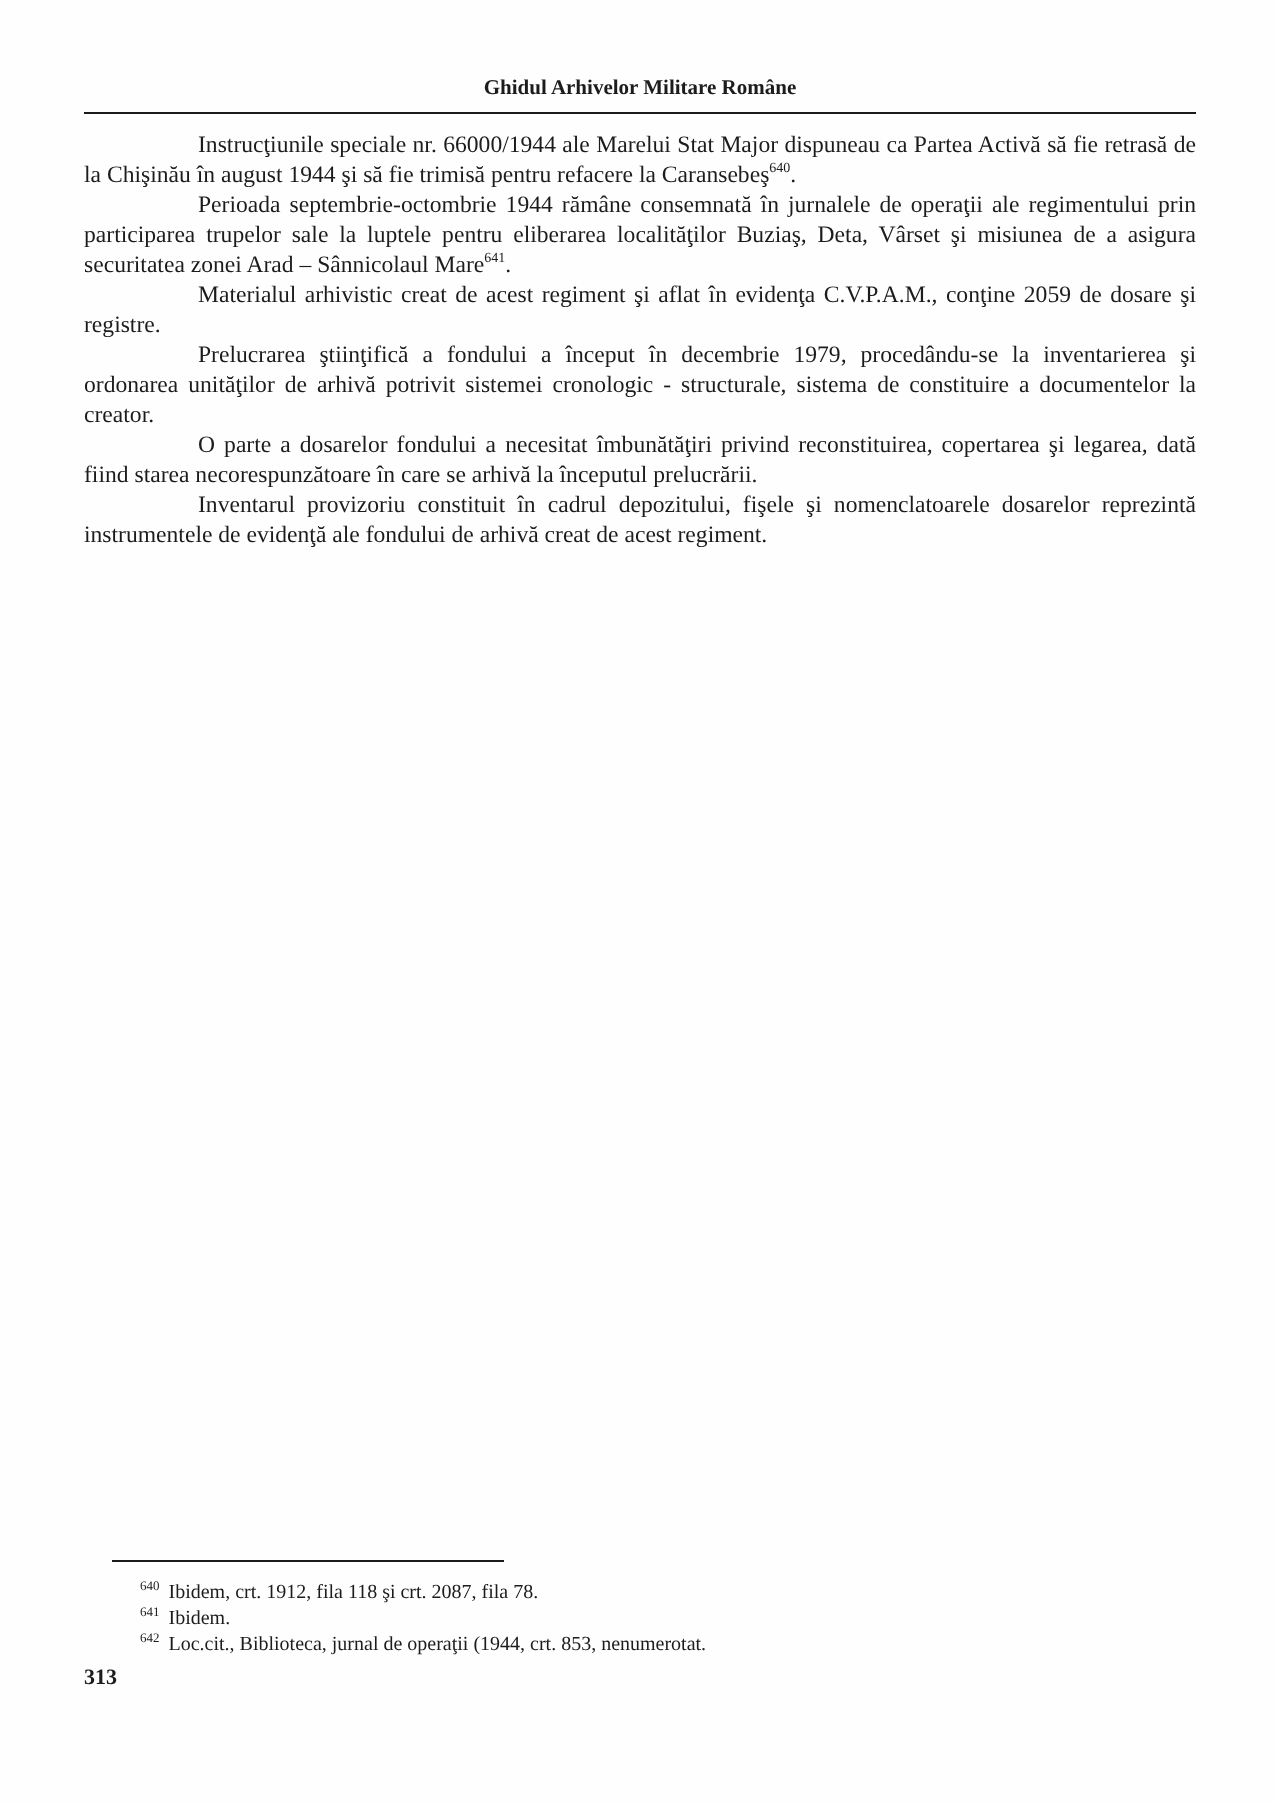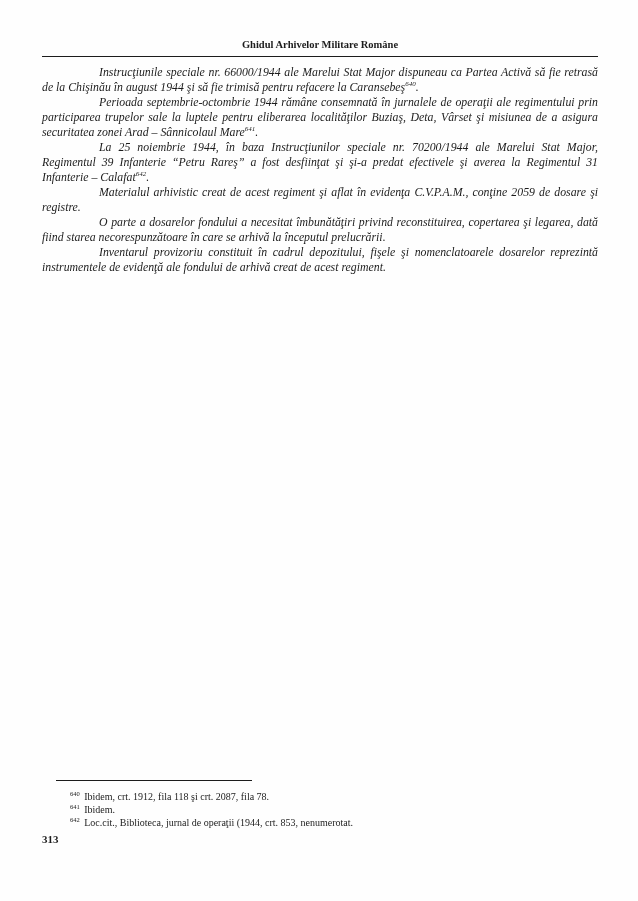--- a/index.html
+++ b/index.html
@@ -26,21 +26,20 @@
   }
   .body-paragraphs {
     padding-top: 8px;
     font-size: 11.8px;
     line-height: 15px;
     text-align: justify;
   }
   .para {
     margin: 0;
     text-indent: 57px;
-    font-style: italic;
   }
   .para sup {
     font-size: 7px;
     line-height: 0;
     vertical-align: super;
   }
   .page-footer {
     margin-top: auto;
   }
   .fn-rule {
@@ -76,22 +75,22 @@
 
 <div class="page">
 
   <div class="page-header">
     <span>Ghidul Arhivelor Militare Române</span>
   </div>
 
   <div class="body-paragraphs">
       <p class="para">Instrucţiunile speciale nr. 66000/1944 ale Marelui Stat Major dispuneau ca Partea Activă să fie retrasă de la Chişinău în august 1944 şi să fie trimisă pentru refacere la Caransebeş<sup>640</sup>.</p>
       <p class="para">Perioada septembrie-octombrie 1944 rămâne consemnată în jurnalele de operaţii ale regimentului prin participarea trupelor sale la luptele pentru eliberarea localităţilor Buziaş, Deta, Vârset şi misiunea de a asigura securitatea zonei Arad – Sânnicolaul Mare<sup>641</sup>.</p>
-      <p class="para">La 25 noiembrie 1944, în baza Instrucţiunilor speciale nr. 70200/1944 ale Marelui Stat Major, Regimentul 39 Infanterie “Petru Rareş” a fost desfiinţat şi şi-a predat efectivele şi averea la Regimentul 31 Infanterie – Calafat<sup>642</sup>.</p>
       <p class="para">Materialul arhivistic creat de acest regiment şi aflat în evidenţa C.V.P.A.M., conţine 2059 de dosare şi registre.</p>
+      <p class="para">Prelucrarea ştiinţifică a fondului a început în decembrie 1979, procedându-se la inventarierea şi ordonarea unităţilor de arhivă potrivit sistemei cronologic - structurale, sistema de constituire a documentelor la creator.</p>
       <p class="para">O parte a dosarelor fondului a necesitat îmbunătăţiri privind reconstituirea, copertarea şi legarea, dată fiind starea necorespunzătoare în care se arhivă la începutul prelucrării.</p>
       <p class="para">Inventarul provizoriu constituit în cadrul depozitului, fişele şi nomenclatoarele dosarelor reprezintă instrumentele de evidenţă ale fondului de arhivă creat de acest regiment.</p>
     </div>
 
   <div class="page-footer">
     <div class="fn-rule"></div>
     <div>
         <div class="footnote"><sup class="fn-marker">640</sup> Ibidem, crt. 1912, fila 118 şi crt. 2087, fila 78.</div>
         <div class="footnote"><sup class="fn-marker">641</sup> Ibidem.</div>
         <div class="footnote"><sup class="fn-marker">642</sup> Loc.cit., Biblioteca, jurnal de operaţii (1944, crt. 853, nenumerotat.</div>

